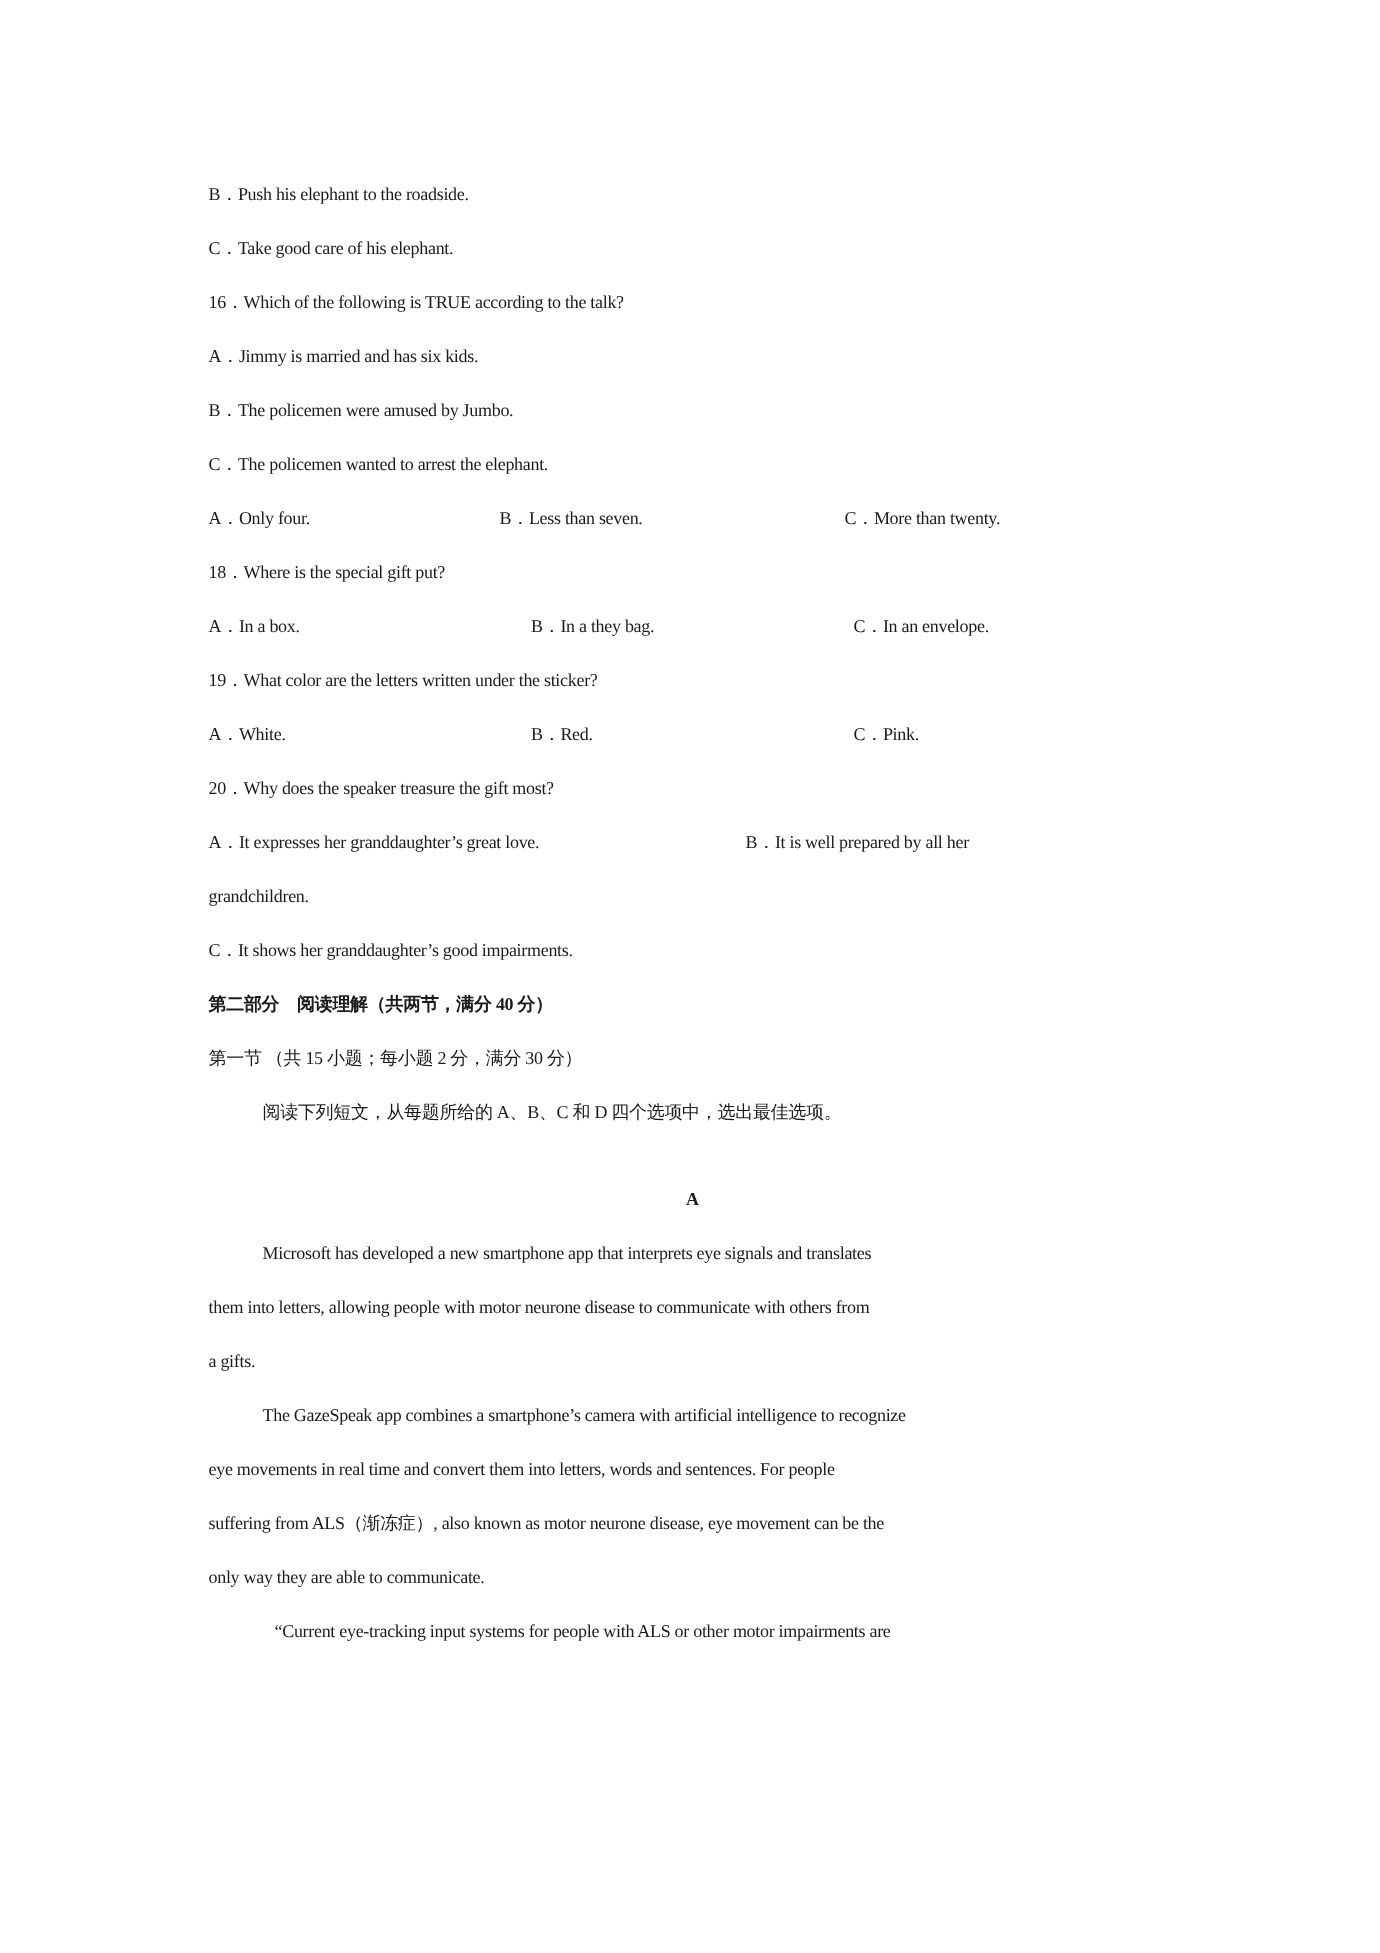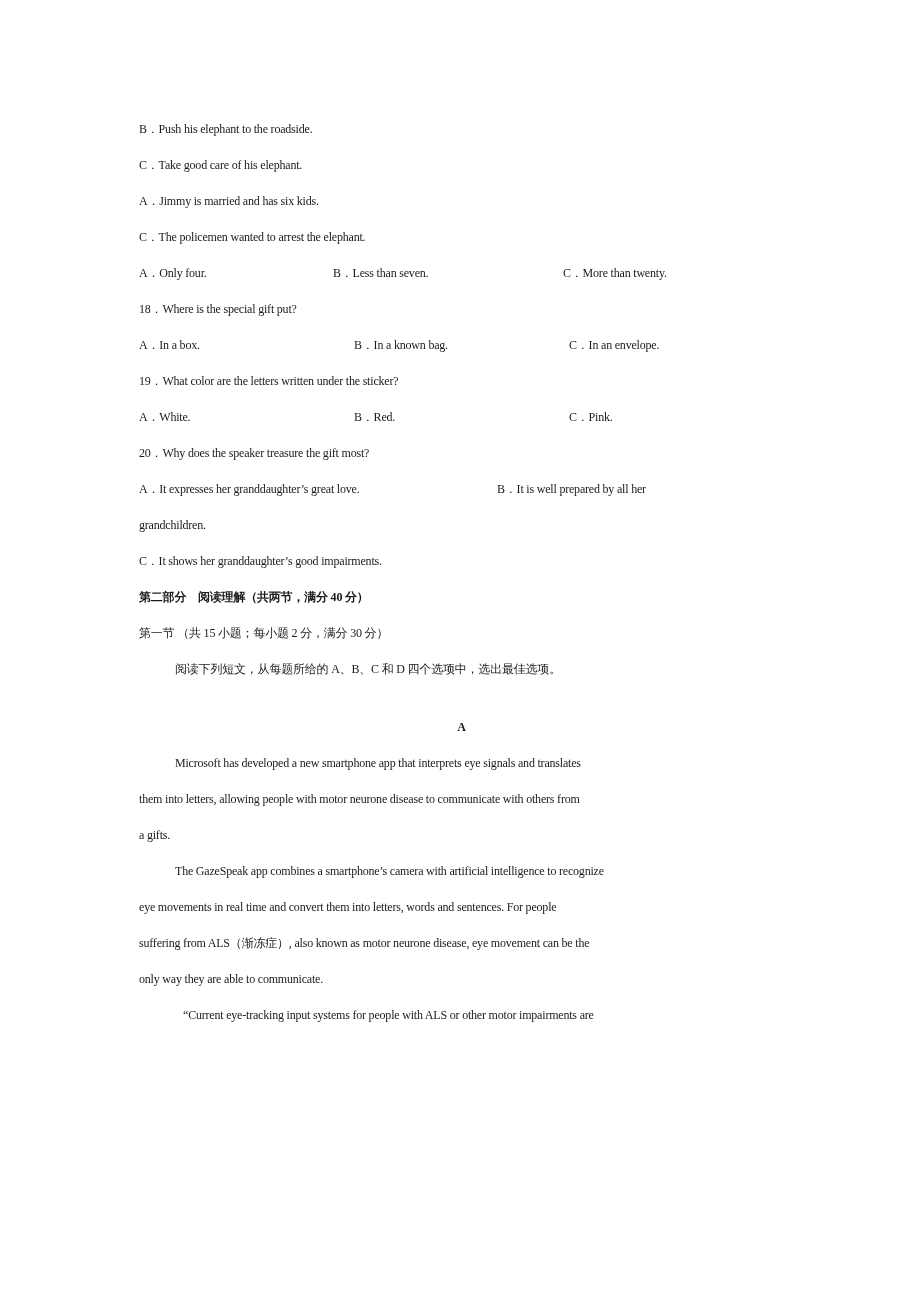--- a/index.html
+++ b/index.html
@@ -53,34 +53,36 @@
 </style>
 </head>
 <body>
 
 <div class="page">
   <div class="content">
 
     <div class="line">B．Push his elephant to the roadside.</div>
     <div class="line">C．Take good care of his elephant.</div>
 
+    <div class="line">16．Which of the following is TRUE according to the talk?</div>
     <div class="line">A．Jimmy is married and has six kids.</div>
+    <div class="line">B．The policemen were amused by Jumbo.</div>
     <div class="line">C．The policemen wanted to arrest the elephant.</div>
 
 
     <div class="row">
       <span class="col-a">A．Only four.</span>
       <span class="col-b1">B．Less than seven.</span>
       <span class="col-c1">C．More than twenty.</span>
     </div>
 
     <div class="line">18．Where is the special gift put?</div>
     <div class="row">
       <span class="col-a">A．In a box.</span>
-      <span class="col-b2">B．In a known bag.</span>
+      <span class="col-b2">B．In a they bag.</span>
       <span class="col-c2">C．In an envelope.</span>
     </div>
 
     <div class="line">19．What color are the letters written under the sticker?</div>
     <div class="row">
       <span class="col-a">A．White.</span>
       <span class="col-b2">B．Red.</span>
       <span class="col-c2">C．Pink.</span>
     </div>
 

